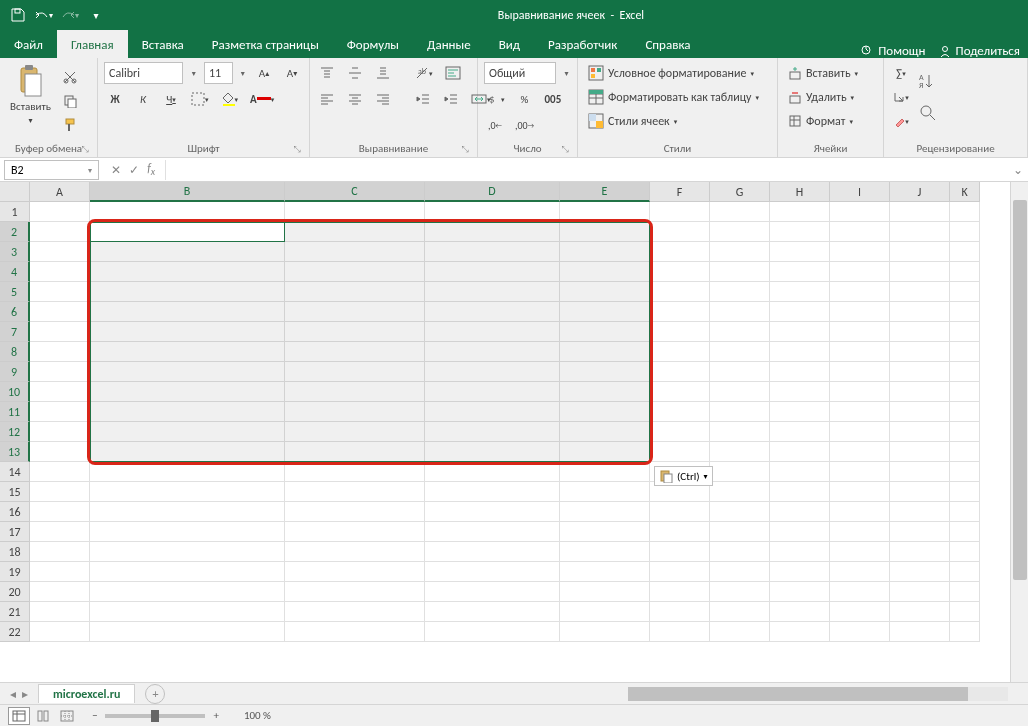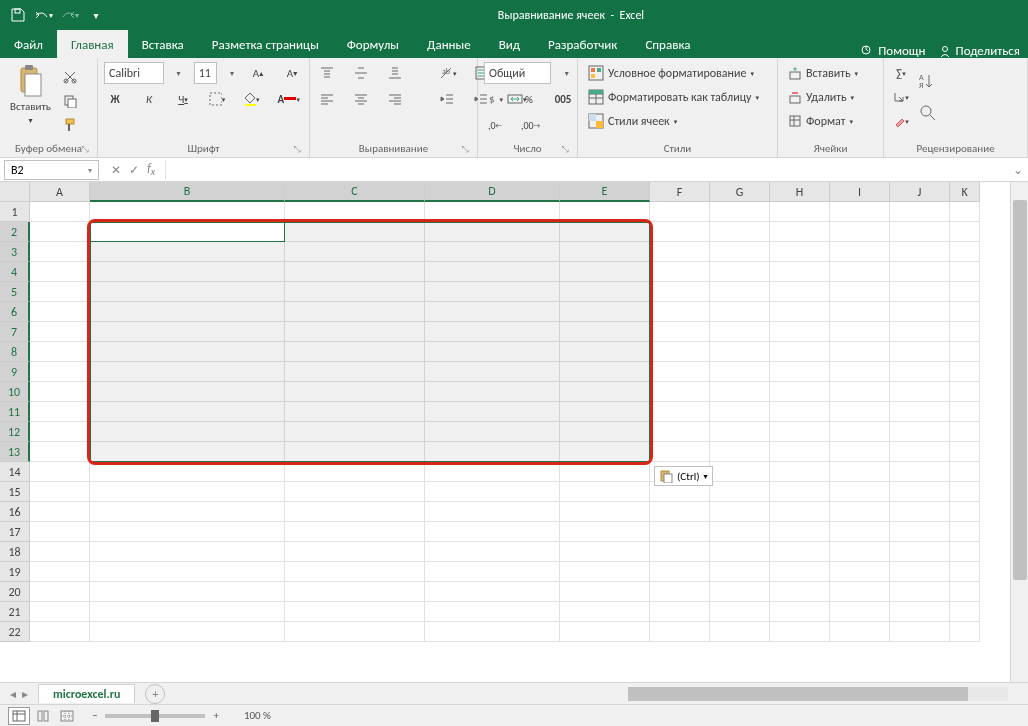--- a/index.html
+++ b/index.html
@@ -17,21 +17,21 @@
 .tab.file{color:#fff}
 .tab-spacer{flex:1}
 .tab-right{display:flex;align-items:center;color:#fff;font-size:13px;padding-right:8px;gap:12px}
 .ribbon{height:100px;background:#f0f0f0;border-bottom:1px solid #d5d5d5;display:flex;font-size:11px;color:#444}
 .grp{border-right:1px solid #d5d5d5;display:flex;flex-direction:column;padding:4px 6px 2px}
 .grp-body{flex:1;display:flex;align-items:flex-start;gap:4px}
 .grp-label{text-align:center;font-size:11px;color:#666;padding-top:2px;position:relative}
 .grp-label .launcher{position:absolute;right:0;bottom:0;width:12px;height:12px;font-size:9px;color:#888;cursor:pointer}
 .big-btn{display:flex;flex-direction:column;align-items:center;gap:2px;padding:2px 4px;cursor:pointer}
 .col{display:flex;flex-direction:column;gap:2px}
-.row{display:flex;gap:12px;align-items:center}
+.row{display:flex;gap:6px;align-items:center}
 .sm-btn{min-width:22px;height:22px;display:flex;align-items:center;justify-content:center;cursor:pointer;font-size:11px;color:#444;padding:0 3px}
 .sm-btn.bold{font-weight:bold}
 .sm-btn.italic{font-style:italic}
 .sm-btn.und{text-decoration:underline}
 .font-combo{border:1px solid #c0c0c0;background:#fff;height:22px;font-size:12px;padding:0 4px;display:flex;align-items:center}
 .font-name{width:92px}
 .font-size{width:32px}
 .dd{width:10px;font-size:8px;color:#666;text-align:center;cursor:pointer}
 .mid-btn{display:flex;align-items:center;gap:4px;padding:2px 4px;height:22px;cursor:pointer;font-size:12px}
 .namebox-bar{height:24px;background:#fff;border-bottom:1px solid #d5d5d5;display:flex;align-items:center;font-size:12px}

